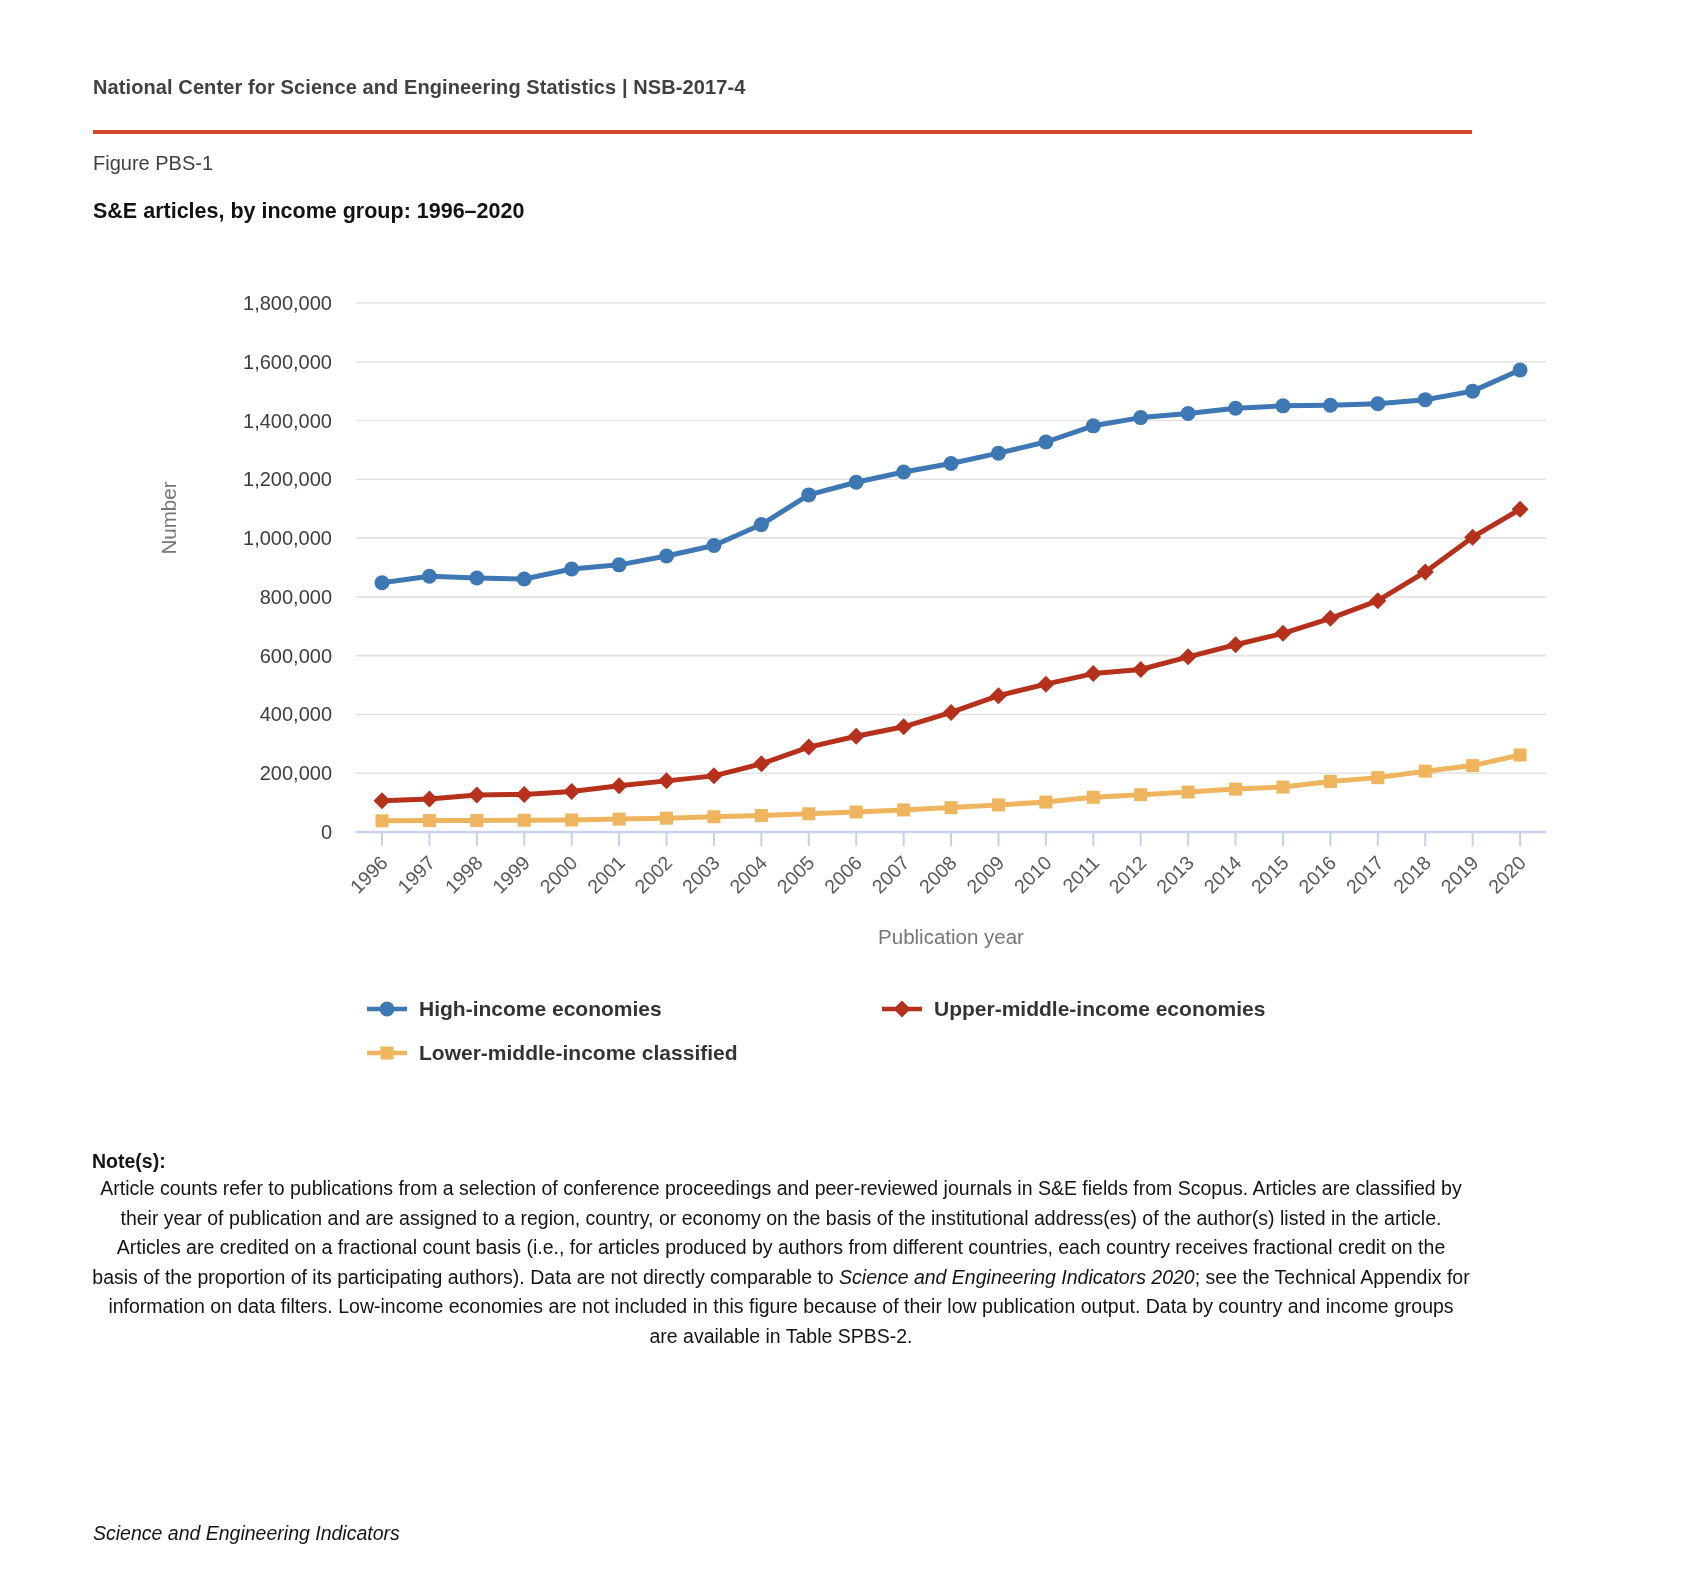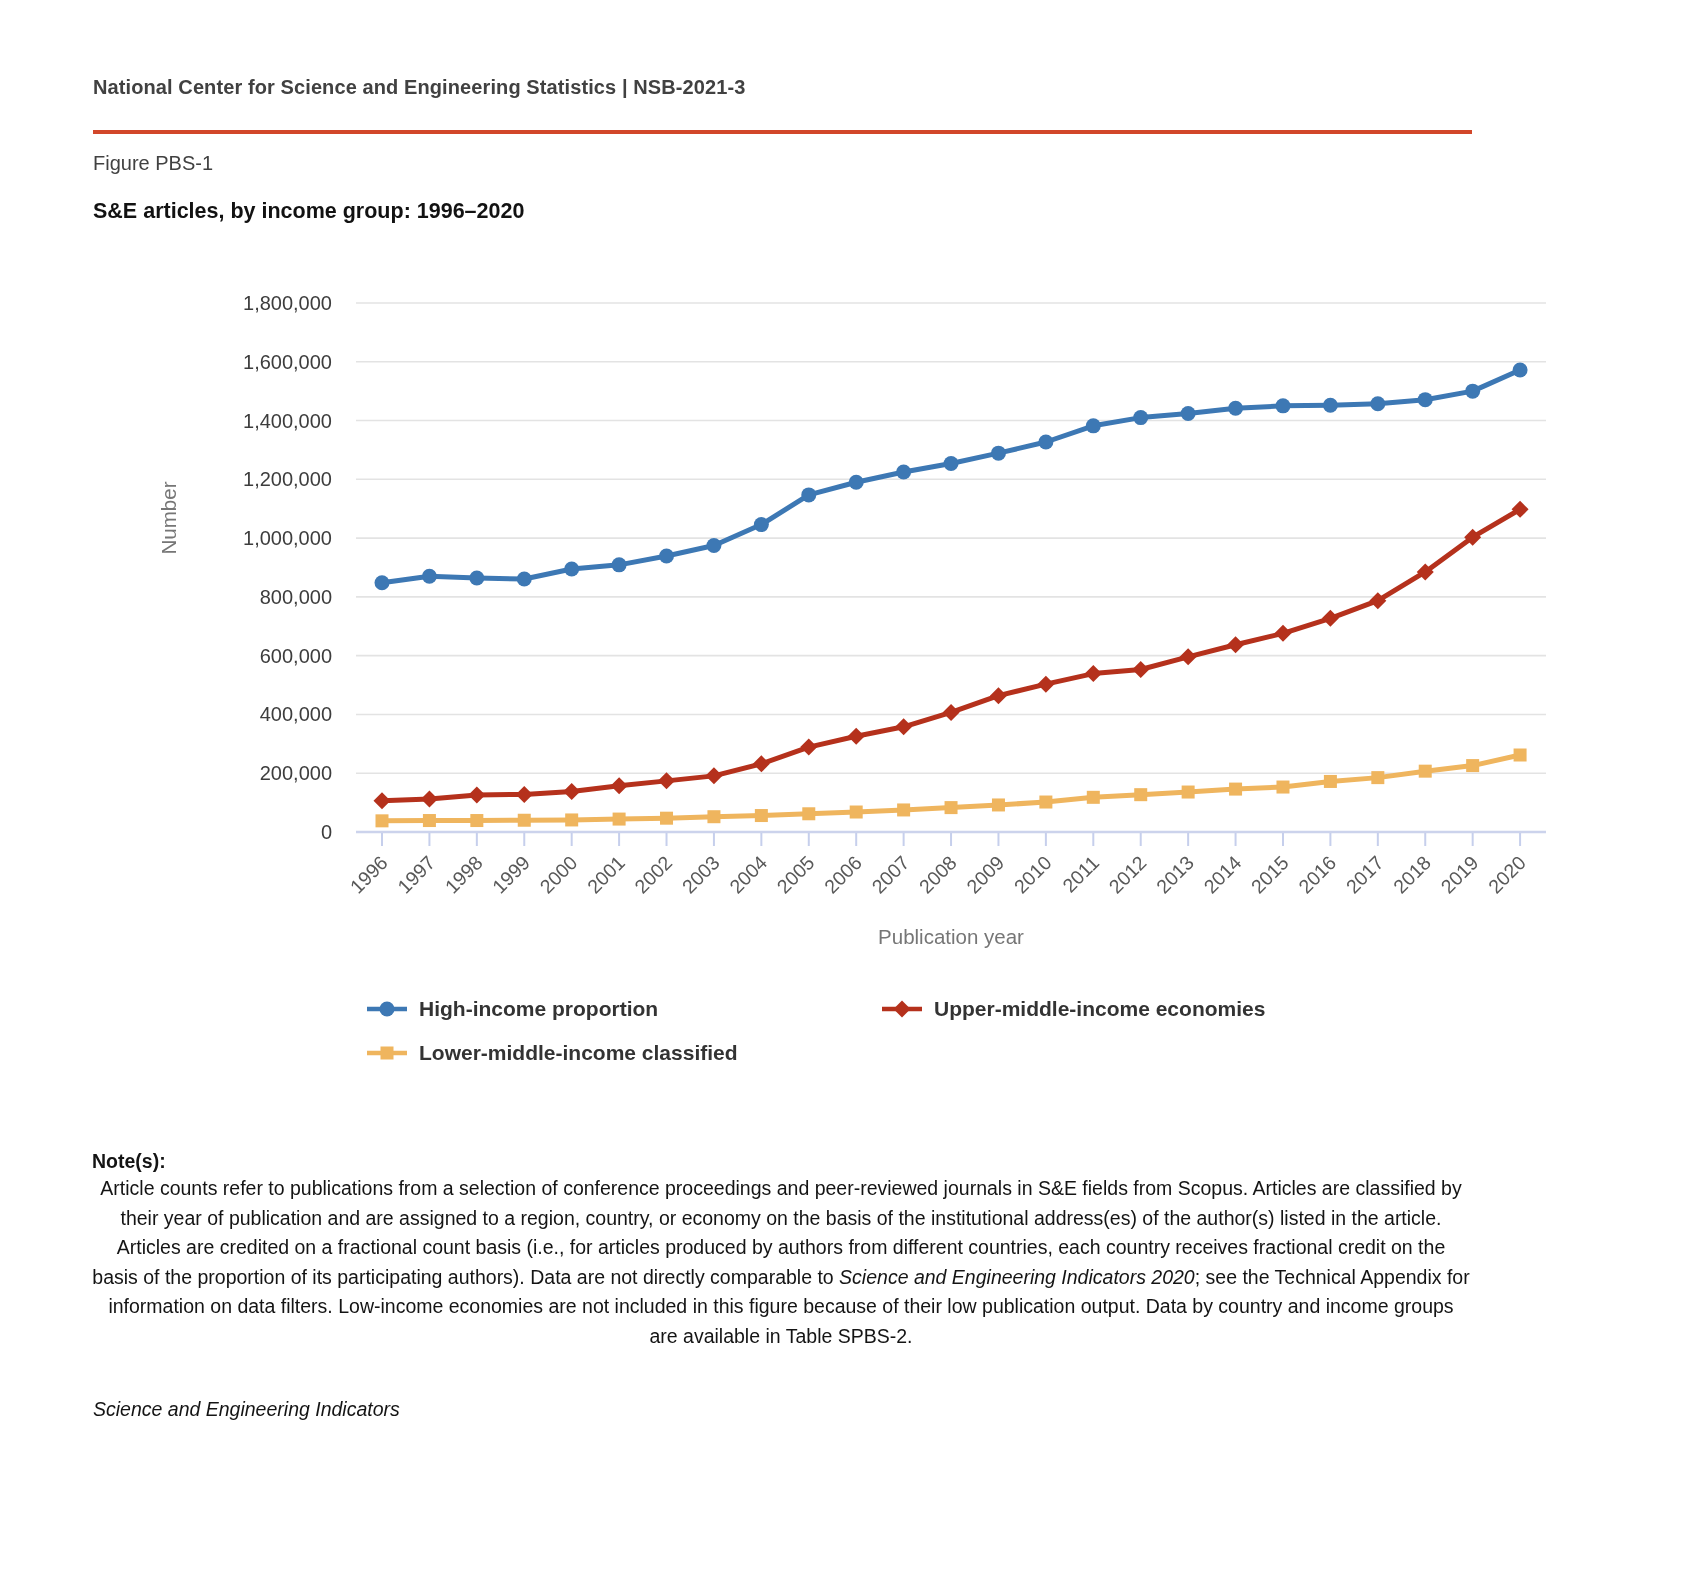--- a/index.html
+++ b/index.html
@@ -18,28 +18,28 @@
   .legend-item{display:flex;align-items:center;height:28px;}
   .legend-item .swatch{flex:0 0 auto;margin-right:10px;}
   .legend-item .lbl{font-size:21px;font-weight:700;color:#333333;}
 
   .notes-block{left:92px;top:1150px;width:1378px;color:#141414;}
   .notes-heading,.sources-heading{font-size:19.5px;font-weight:700;color:#141414;}
   .notes-body{font-size:19.5px;line-height:29.5px;margin-top:1px;text-align:center;}
   .notes-body .it{font-style:italic;}
   .sources-block{left:93px;top:1365px;width:1378px;color:#141414;}
   .sources-body{font-size:19.5px;line-height:29.5px;margin-top:1px;}
-  .doc-footer{left:93px;top:1398px;font-size:19.5px;font-style:italic;color:#141414;}
+  .doc-footer{left:93px;top:1522px;font-size:19.5px;font-style:italic;color:#141414;}
 </style>
 </head>
 <body>
 
 <div class="page">
 
-  <div class="abs doc-header">National Center for Science and Engineering Statistics  |  NSB-2021-3</div>
+  <div class="abs doc-header">National Center for Science and Engineering Statistics  |  NSB-2017-4</div>
   <div class="abs rule" style="background: rgb(210, 71, 42);"></div>
 
   <div class="abs figure-label">Figure PBS-1</div>
   <div class="abs figure-title">S&amp;E articles, by income group: 1996–2020</div>
 
   <div class="abs chart-wrap">
     <svg id="chart-svg" width="1700" height="760" viewBox="0 0 1700 760">
         <text x="332" y="589" text-anchor="end" font-size="20" fill="#3d3d3d">0</text>
         <line x1="356" y1="523.22" x2="1546" y2="523.22" stroke="#e3e3e3" stroke-width="1.6"></line>
         <text x="332" y="530.22" text-anchor="end" font-size="20" fill="#3d3d3d">200,000</text>
@@ -198,21 +198,21 @@
         </g>
       </svg>
   </div>
 
   <div class="abs legend" id="legend">
       <div class="legend-item">
         <svg width="44" height="22" class="swatch">
           <line x1="2" y1="11" x2="42" y2="11" stroke="#3d78b4" stroke-width="4.5"></line>
           <circle cx="22" cy="11" r="7.5" fill="#3d78b4"></circle>
         </svg>
-        <span class="lbl">High-income proportion</span>
+        <span class="lbl">High-income economies</span>
       </div>
       <div class="legend-item">
         <svg width="44" height="22" class="swatch">
           <line x1="2" y1="11" x2="42" y2="11" stroke="#b5311c" stroke-width="4.5"></line>
           <path d="M 22 2.5 L 30.5 11 L 22 19.5 L 13.5 11 Z" fill="#b5311c"></path>
         </svg>
         <span class="lbl">Upper-middle-income economies</span>
       </div>
       <div class="legend-item">
         <svg width="44" height="22" class="swatch">

